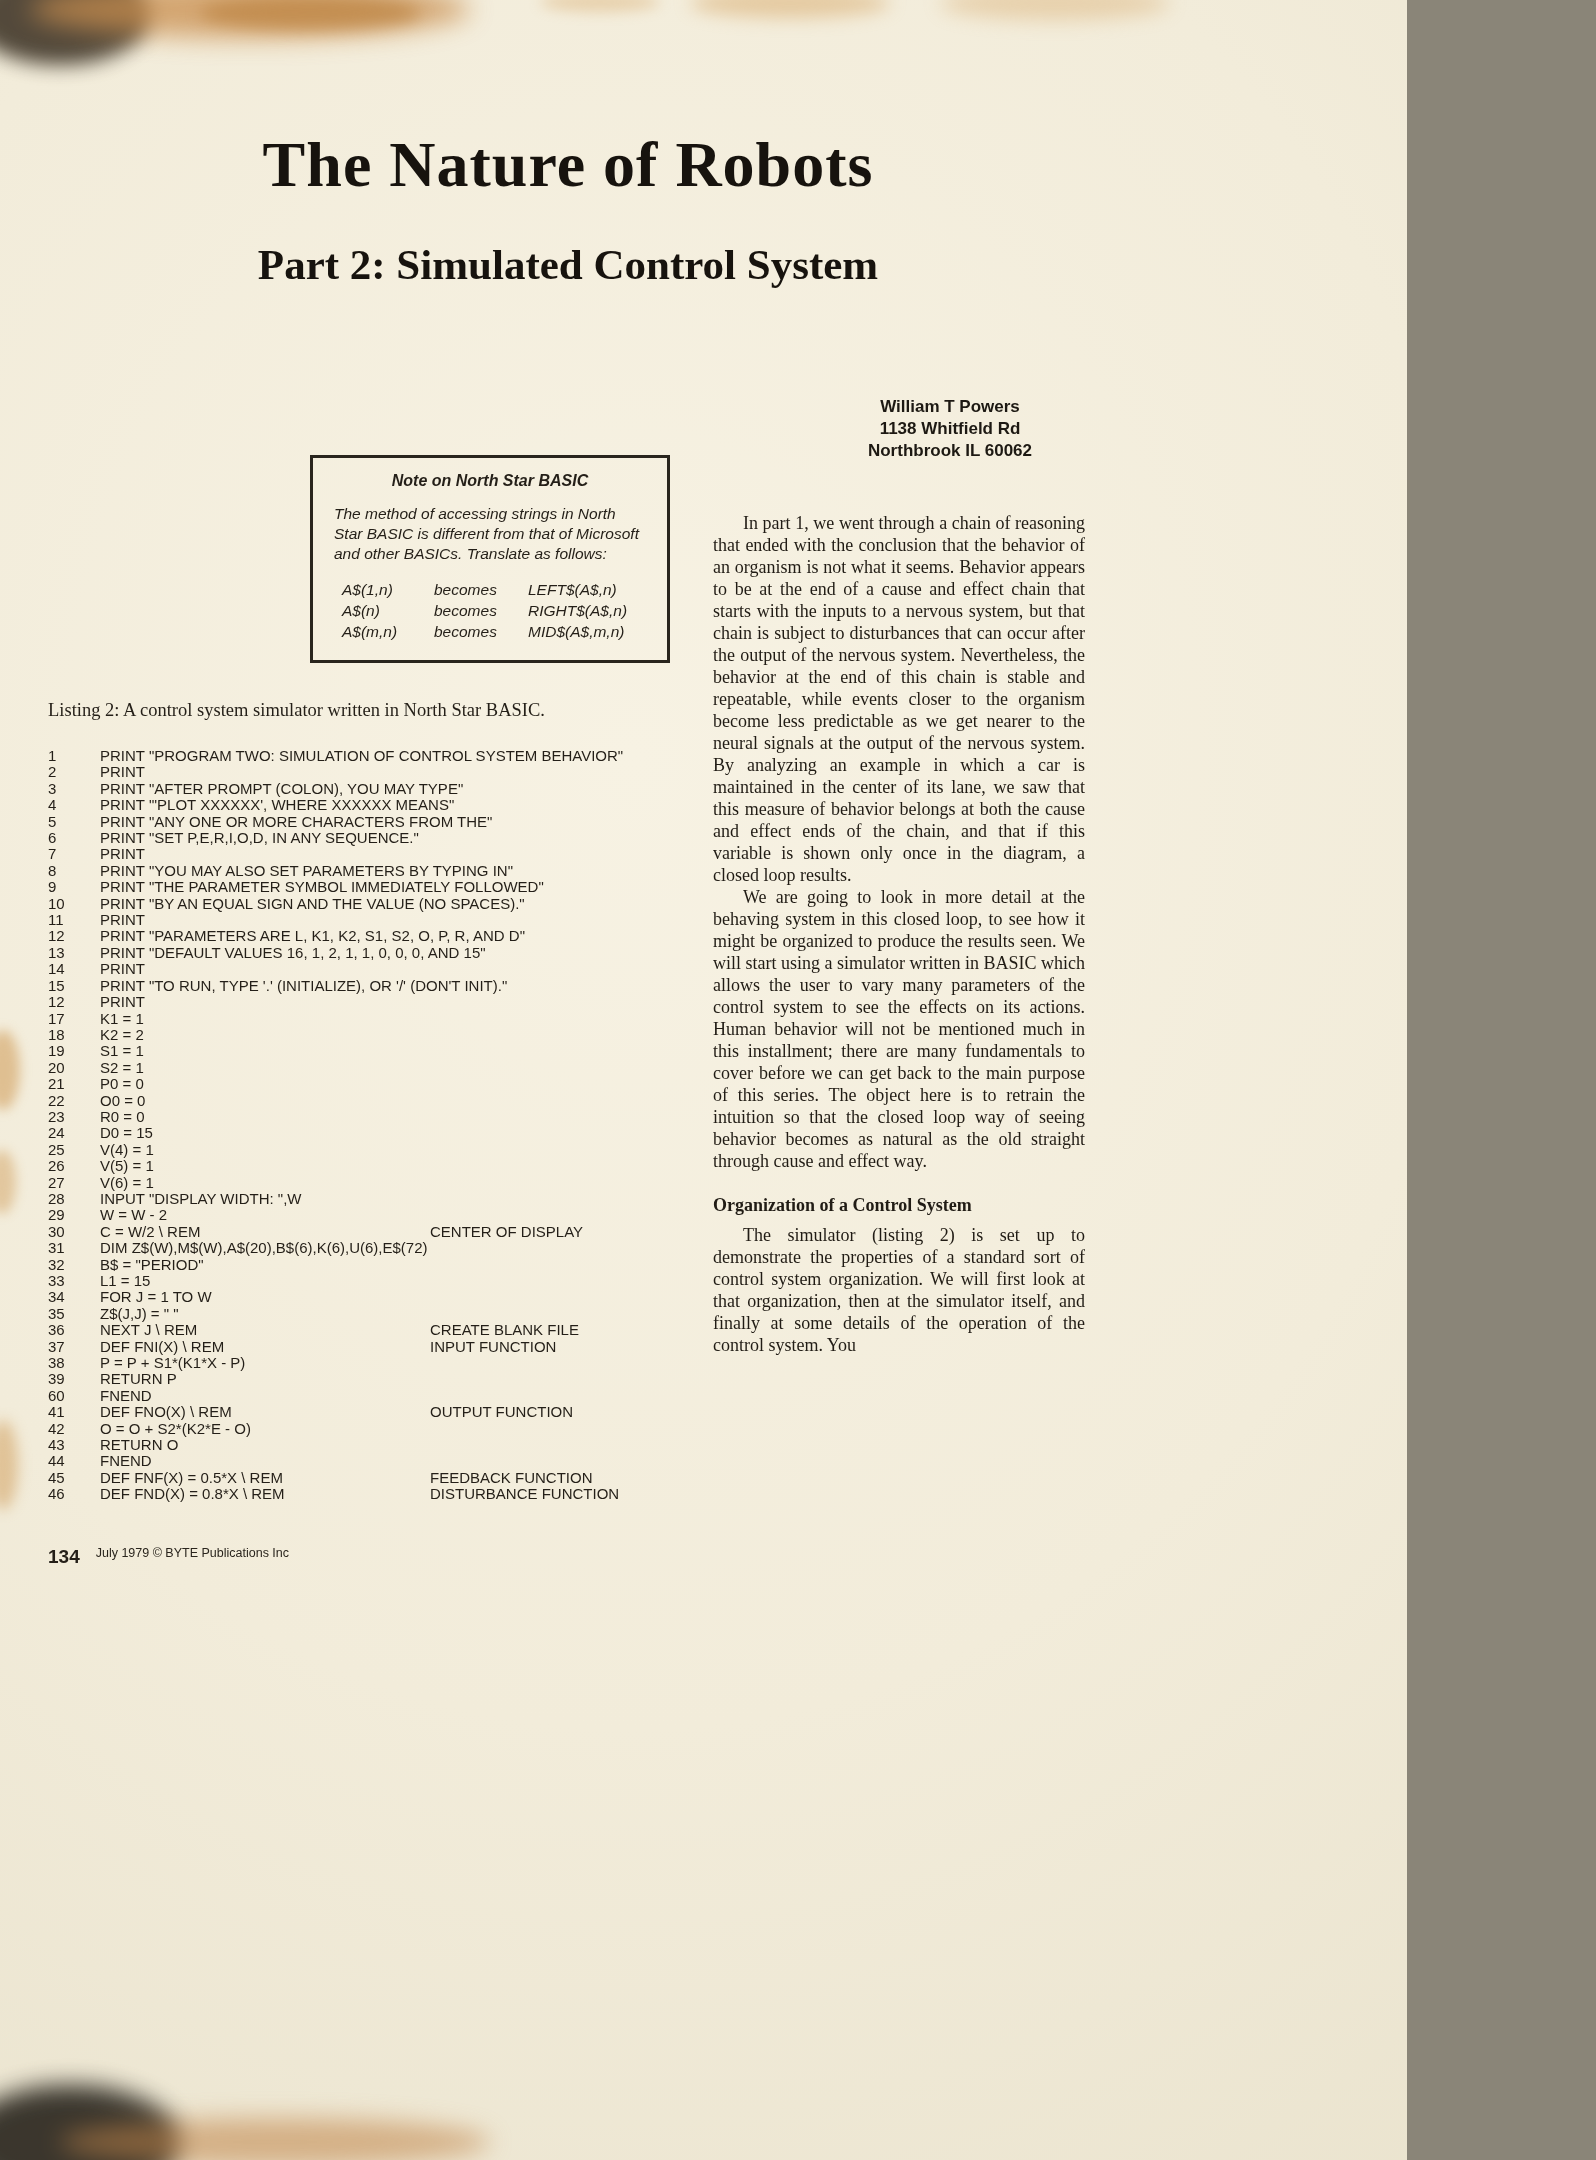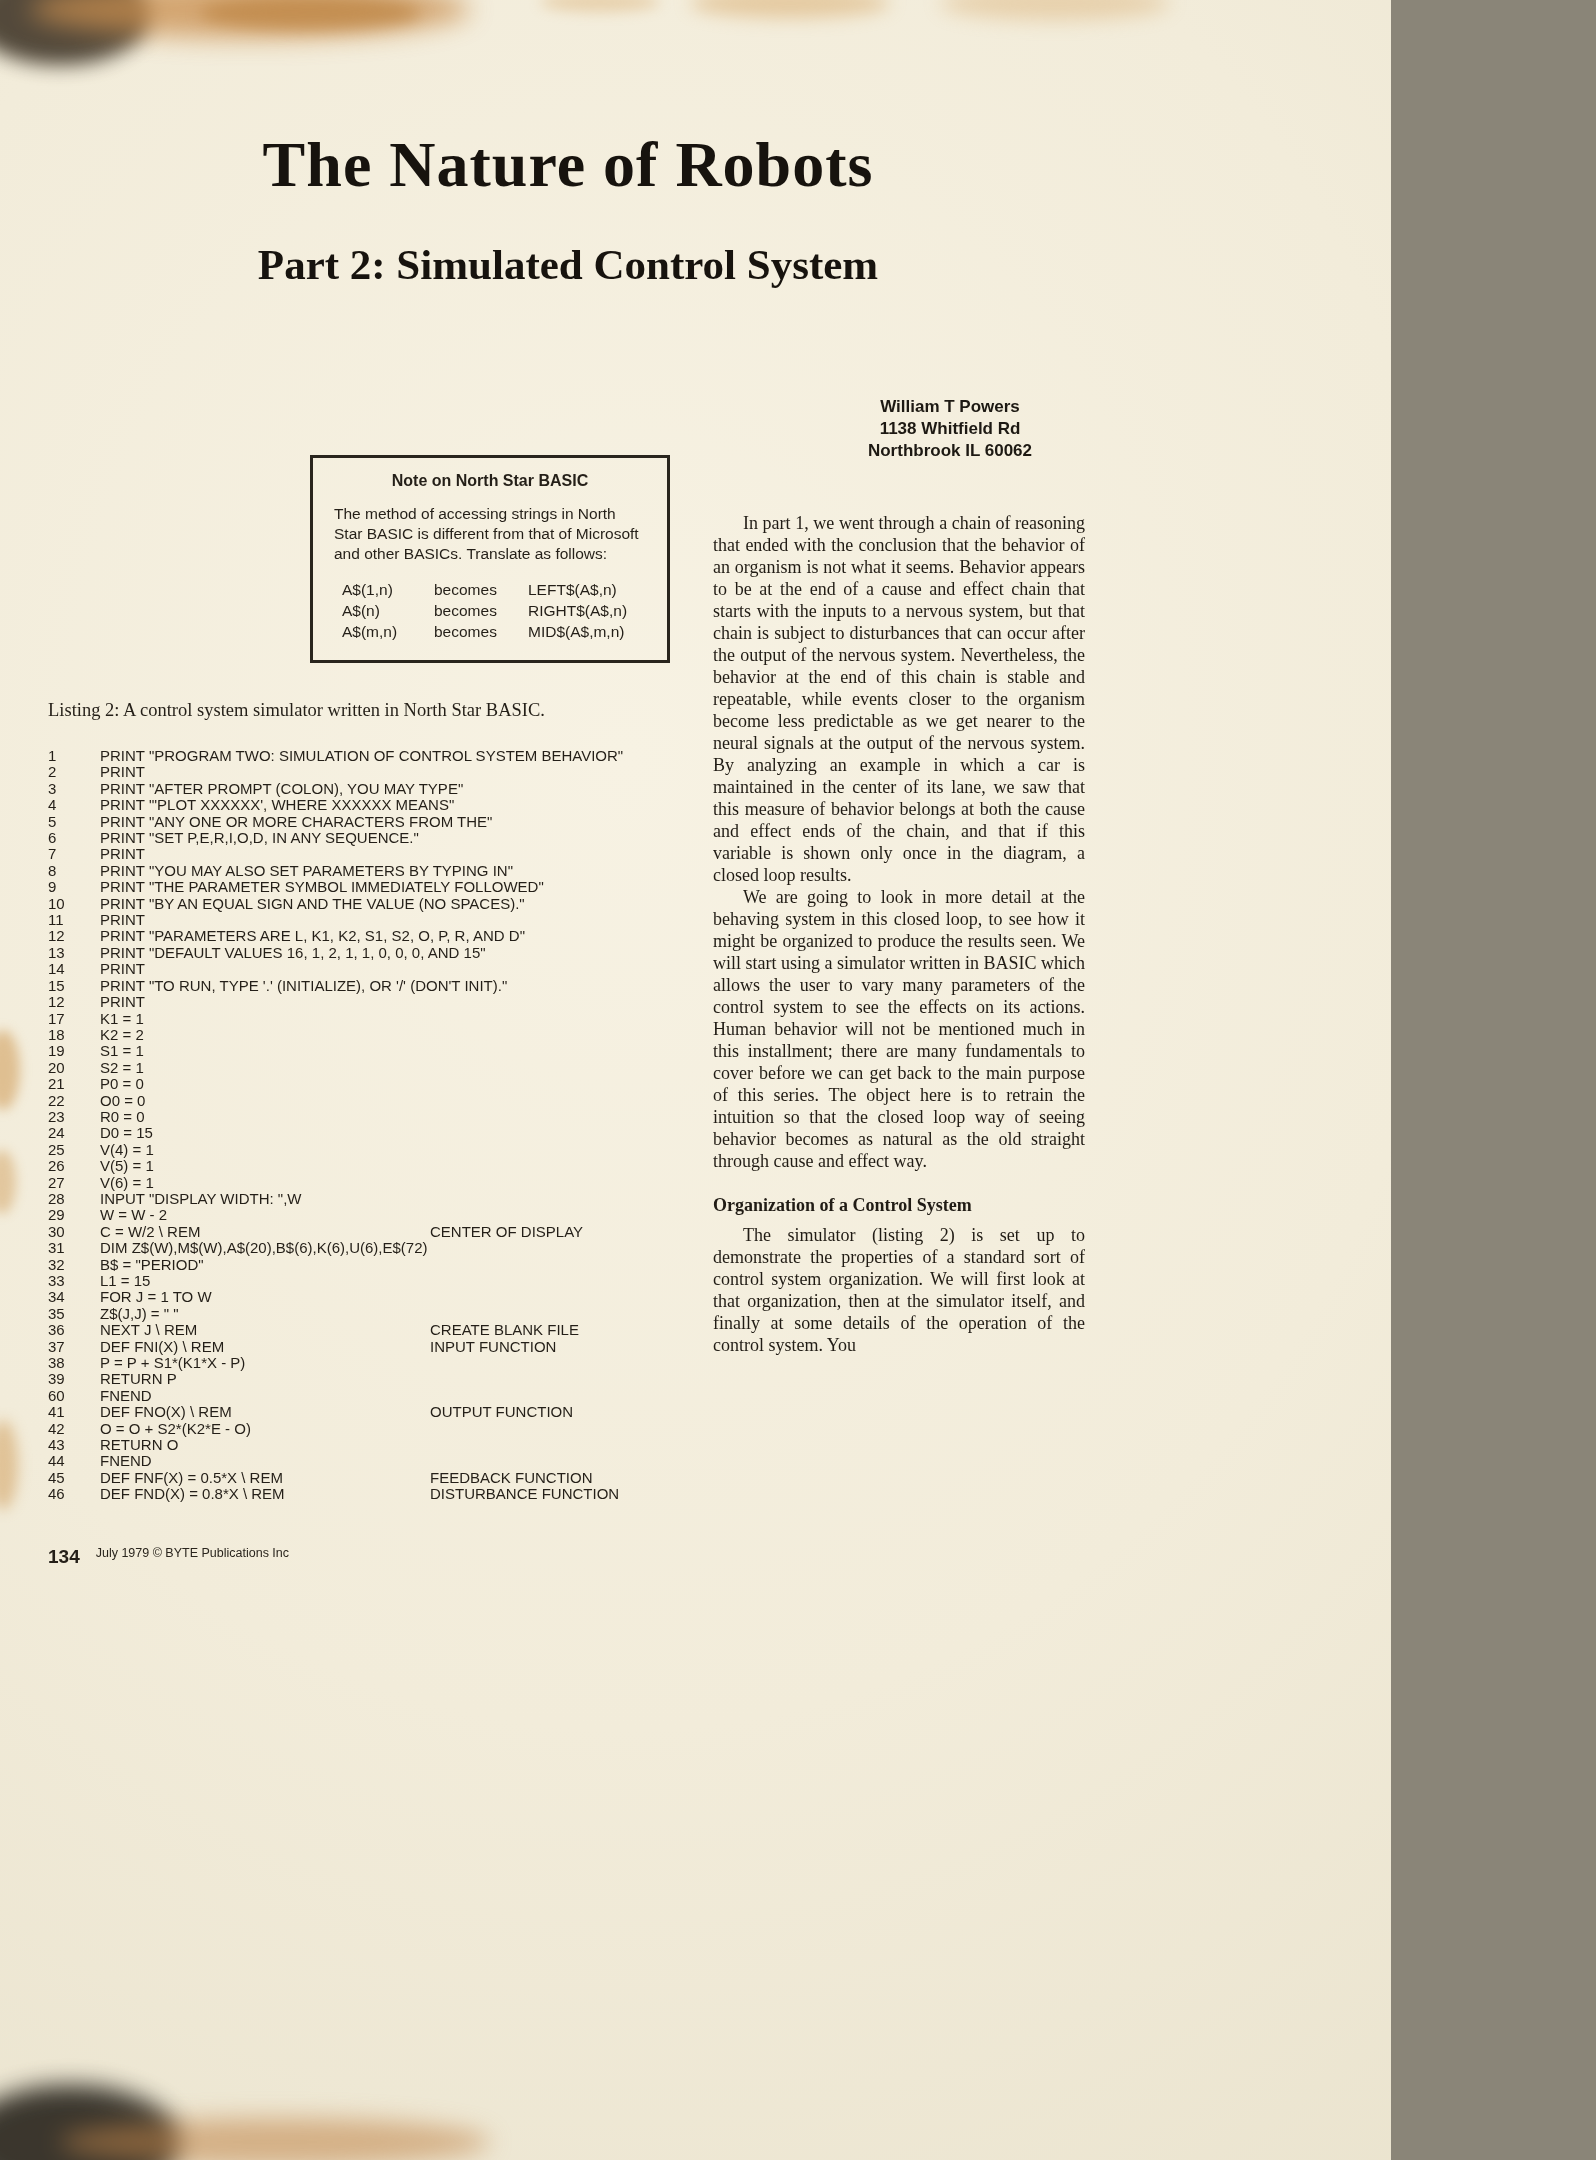--- a/index.html
+++ b/index.html
@@ -1,19 +1,19 @@
 <!DOCTYPE html>
 <html><head>
 <meta charset="utf-8">
 <style>
   html,body{margin:0;padding:0;background:#8a8578;}
   .page{
     position:relative;width:1391px;height:2160px;overflow:hidden;
     background:radial-gradient(120% 90% at 45% 35%, #f7f2e3 0%, #f2ecda 50%, #e8e1cb 100%);
-    font-family:"Liberation Sans", sans-serif;color:#241f18;
+    font-family:"Liberation Sans", sans-serif;color:#241f18;padding-left:16px;
   }
   .stain{position:absolute;pointer-events:none;border-radius:50%;z-index:1;}
   .s1{left:-30px;top:-35px;width:180px;height:100px;background:#42382a;filter:blur(10px);opacity:.9;}
   .s2{left:30px;top:-20px;width:440px;height:58px;background:#c98e4e;filter:blur(13px);opacity:.75;}
   .s3{left:200px;top:-4px;width:220px;height:34px;background:#b97f3c;filter:blur(8px);opacity:.6;}
   .s4{left:690px;top:-12px;width:200px;height:30px;background:#d7a766;filter:blur(9px);opacity:.5;}
   .s5{left:940px;top:-14px;width:230px;height:34px;background:#d7a766;filter:blur(10px);opacity:.4;}
   .s6{left:1480px;top:-16px;width:150px;height:54px;background:#c88d4c;filter:blur(10px);opacity:.75;}
   .s7{left:1556px;top:4px;width:44px;height:24px;background:#6b4a28;filter:blur(4px);opacity:.6;}
   .s8{left:-14px;top:1030px;width:34px;height:80px;background:#cf9a55;filter:blur(6px);opacity:.55;}
@@ -34,21 +34,21 @@
     position:absolute;left:48px;top:240px;width:1040px;text-align:center;
     font-family:"Liberation Serif", serif;font-weight:bold;font-size:43px;
     color:#17130e;
   }
   .author{
     position:absolute;left:815px;top:396px;width:270px;text-align:center;
     font-weight:bold;font-size:17px;line-height:22px;color:#1d1913;
   }
   .notebox{
     position:absolute;left:310px;top:455px;width:360px;box-sizing:border-box;
-    border:3px solid #29251d;padding:14px 20px 18px;
+    border:3px solid #29251d;padding:14px 20px 18px;font-style:italic;
   }
   .notebox-title{text-align:center;font-weight:bold;font-size:16px;margin-bottom:14px;}
   .notebox-body{font-size:15.5px;line-height:20px;width:312px;margin:0 auto;}
   .notebox-table{
     margin:16px auto 0;width:296px;display:grid;grid-template-columns:92px 94px 1fr;
     row-gap:1px;font-size:15.5px;line-height:20px;
   }
   .margin-note{
     position:absolute;left:48px;top:584px;width:232px;
     font-family:"Liberation Serif", serif;font-style:italic;font-size:18.5px;line-height:25px;

